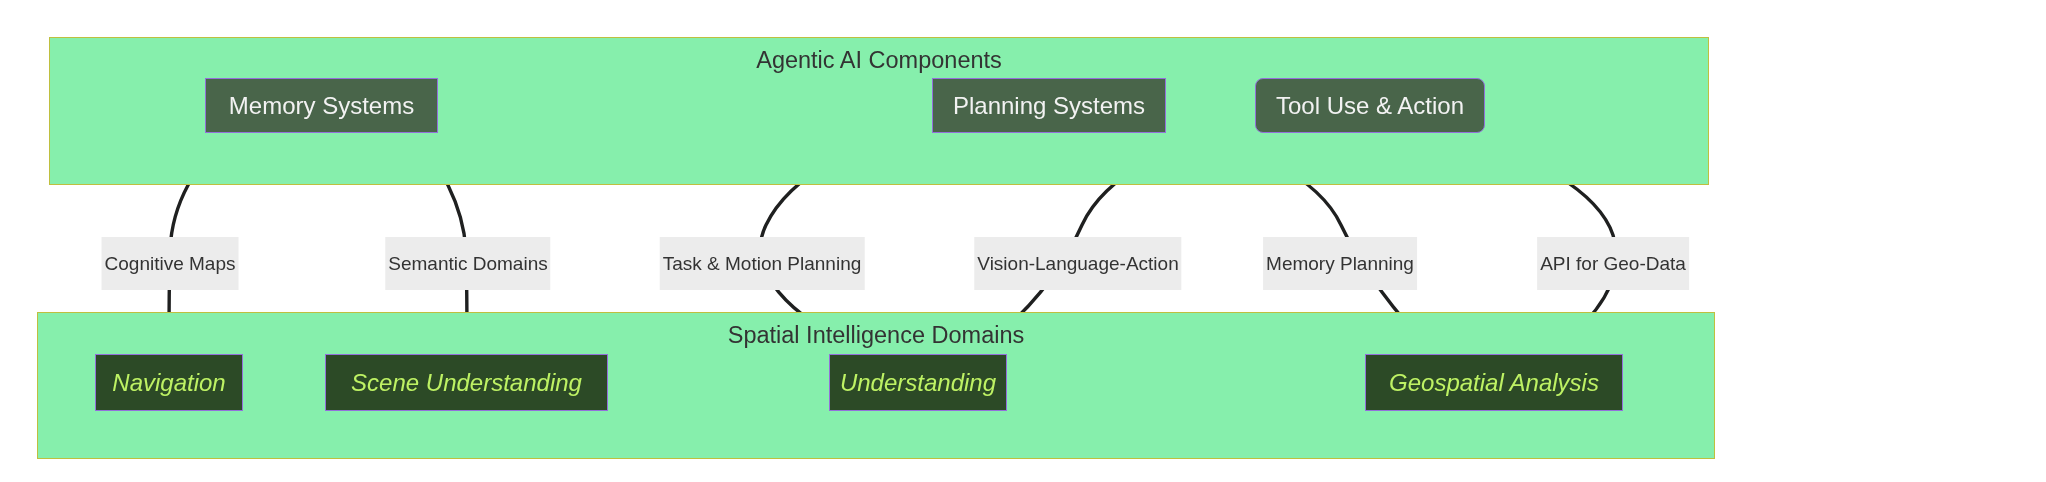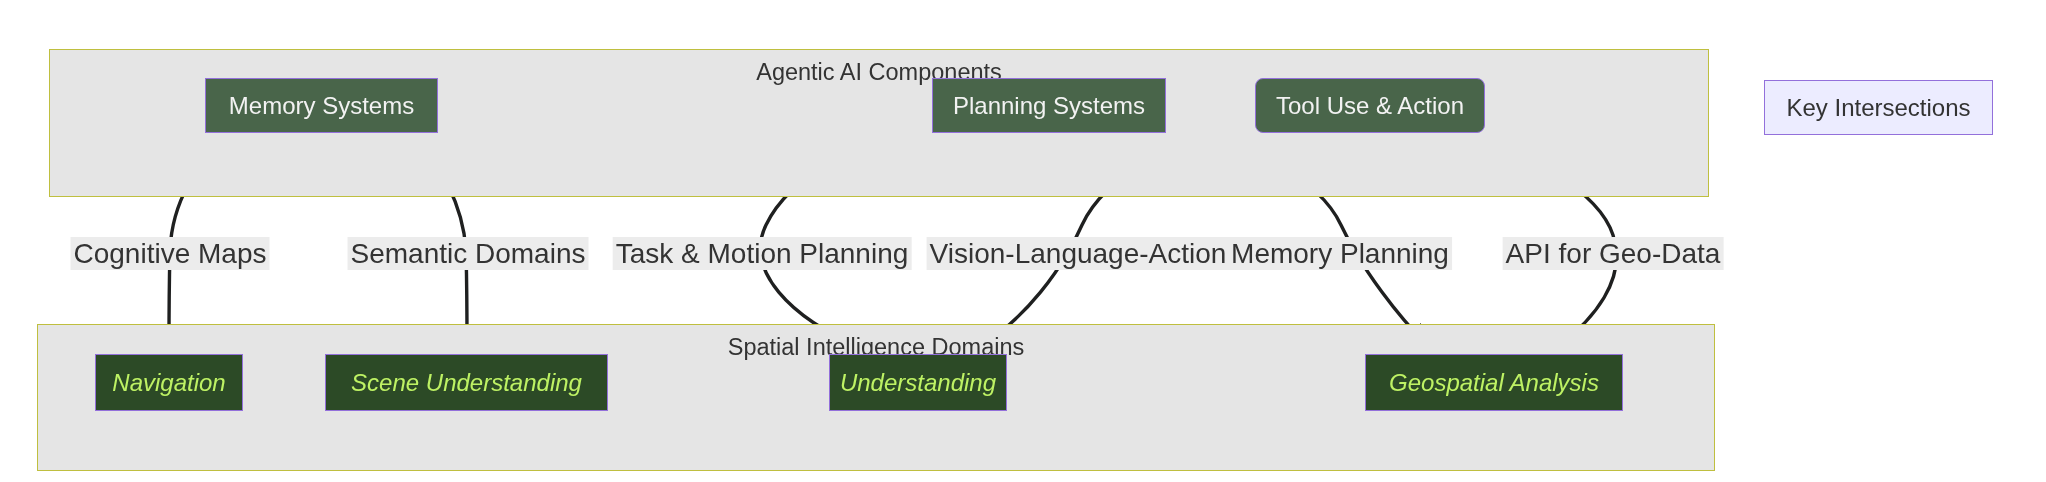--- a/index.html
+++ b/index.html
@@ -13,24 +13,23 @@
   #diagram {
     position: relative;
     width: 2046px;
     height: 482px;
     background: #ffffff;
     overflow: hidden;
   }
   
   .subgraph {
     position: absolute;
-    background: #e5e5e5;
+    background: #86efac;
     border: 1.6px solid #bfbf3f;
     box-sizing: border-box;
-    margin-top: 12px;
   }
   #subgraph-agentic {
     left: 49px;
     top: 37px;
     width: 1660px;
     height: 148px;
   }
   #subgraph-spatial {
     left: 37px;
     top: 312px;
@@ -87,24 +86,24 @@
   #node-manipulation  { left: 829px;  top: 354px; width: 178px; height: 57px; }
   #node-geospatial    { left: 1365px; top: 354px; width: 258px; height: 57px; }
   
   #node-legend        { left: 1764px; top: 80px;  width: 229px; height: 55px; }
 
   
   .edge-label {
     position: absolute;
     background: #ececec;
     color: #333333;
-    font-size: 28px;
+    font-size: 19px;
     line-height: 1.12;
     white-space: nowrap;
-    padding: 1px 3px;
+    padding: 16px 3px;
     box-sizing: border-box;
     transform: translateX(-50%);
   }
   #label-cognitive    { left: 170px;  top: 237px; }
   #label-semantic     { left: 468px;  top: 237px; }
   #label-task         { left: 762px;  top: 237px; }
   #label-vision       { left: 1078px; top: 237px; }
   #label-route        { left: 1340px; top: 237px; }
   #label-api          { left: 1613px; top: 237px; }
 
@@ -165,15 +164,14 @@
 
   <div class="node agentic" id="node-planning">Planning Systems</div>
   <div class="node agentic" id="node-memory">Memory Systems</div>
   <div class="node agentic" id="node-tool">Tool Use &amp; Action</div>
 
   <div class="node spatial" id="node-navigation">Navigation</div>
   <div class="node spatial" id="node-scene">Scene Understanding</div>
   <div class="node spatial" id="node-manipulation">Understanding</div>
   <div class="node spatial" id="node-geospatial">Geospatial Analysis</div>
 
-  <div class="node legend" id="node-legend">Key Intersections</div>
 
 </div>
 
 </body></html>

